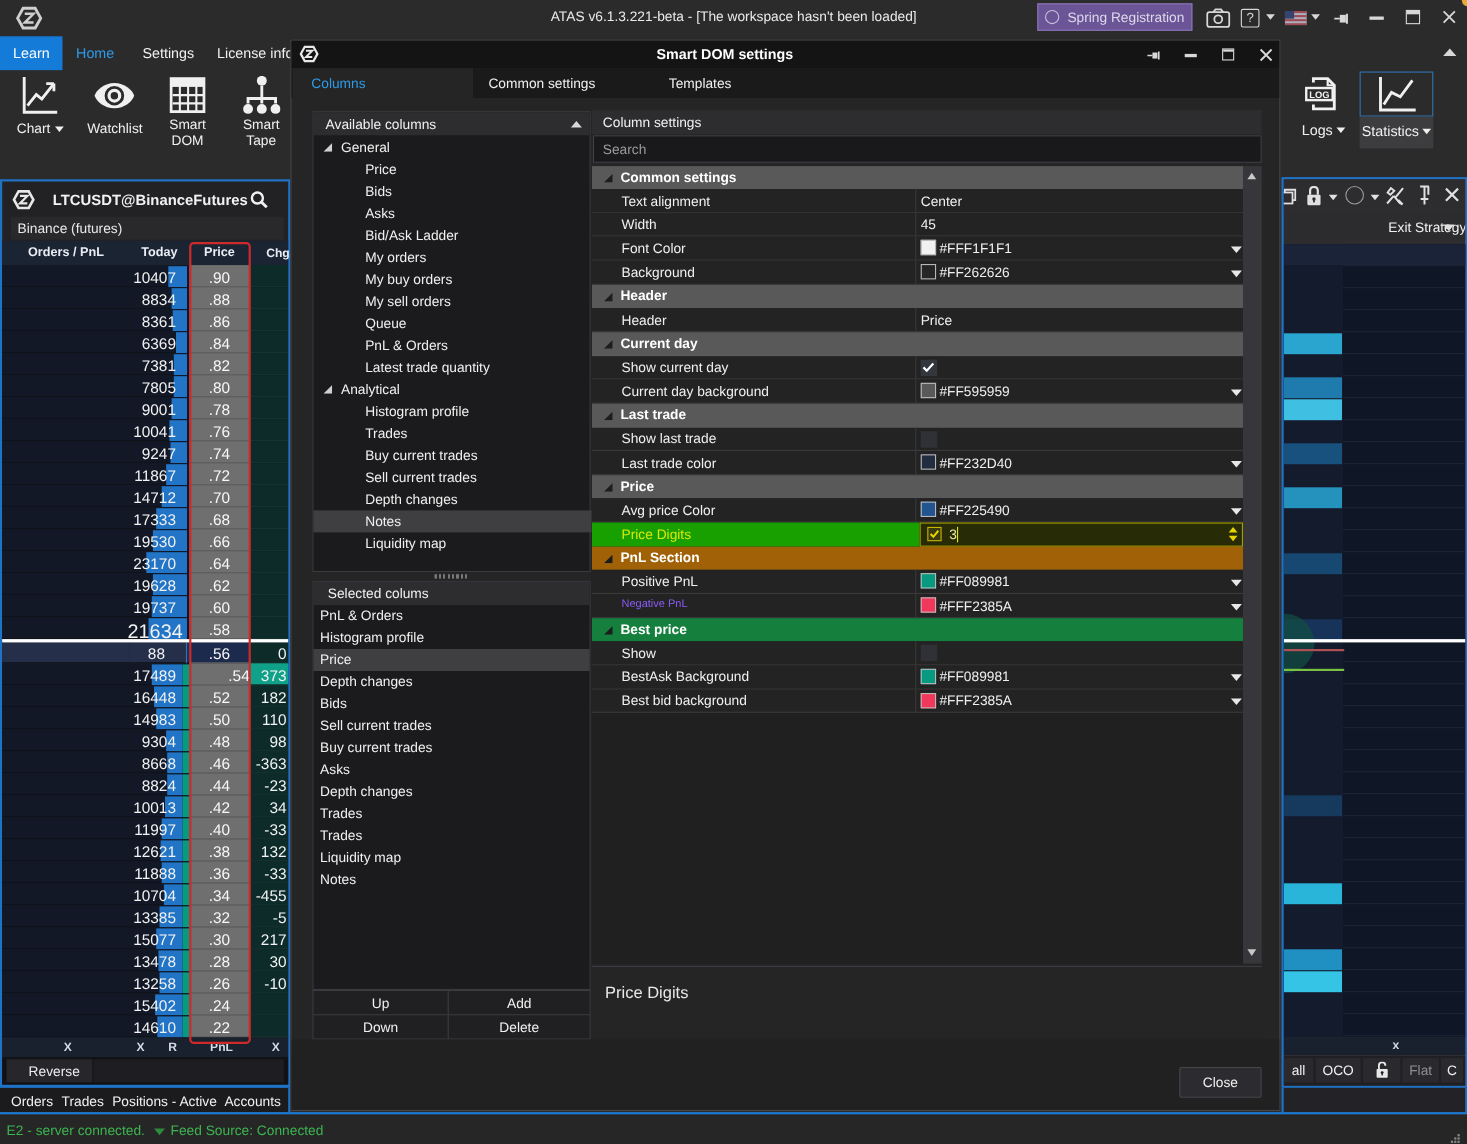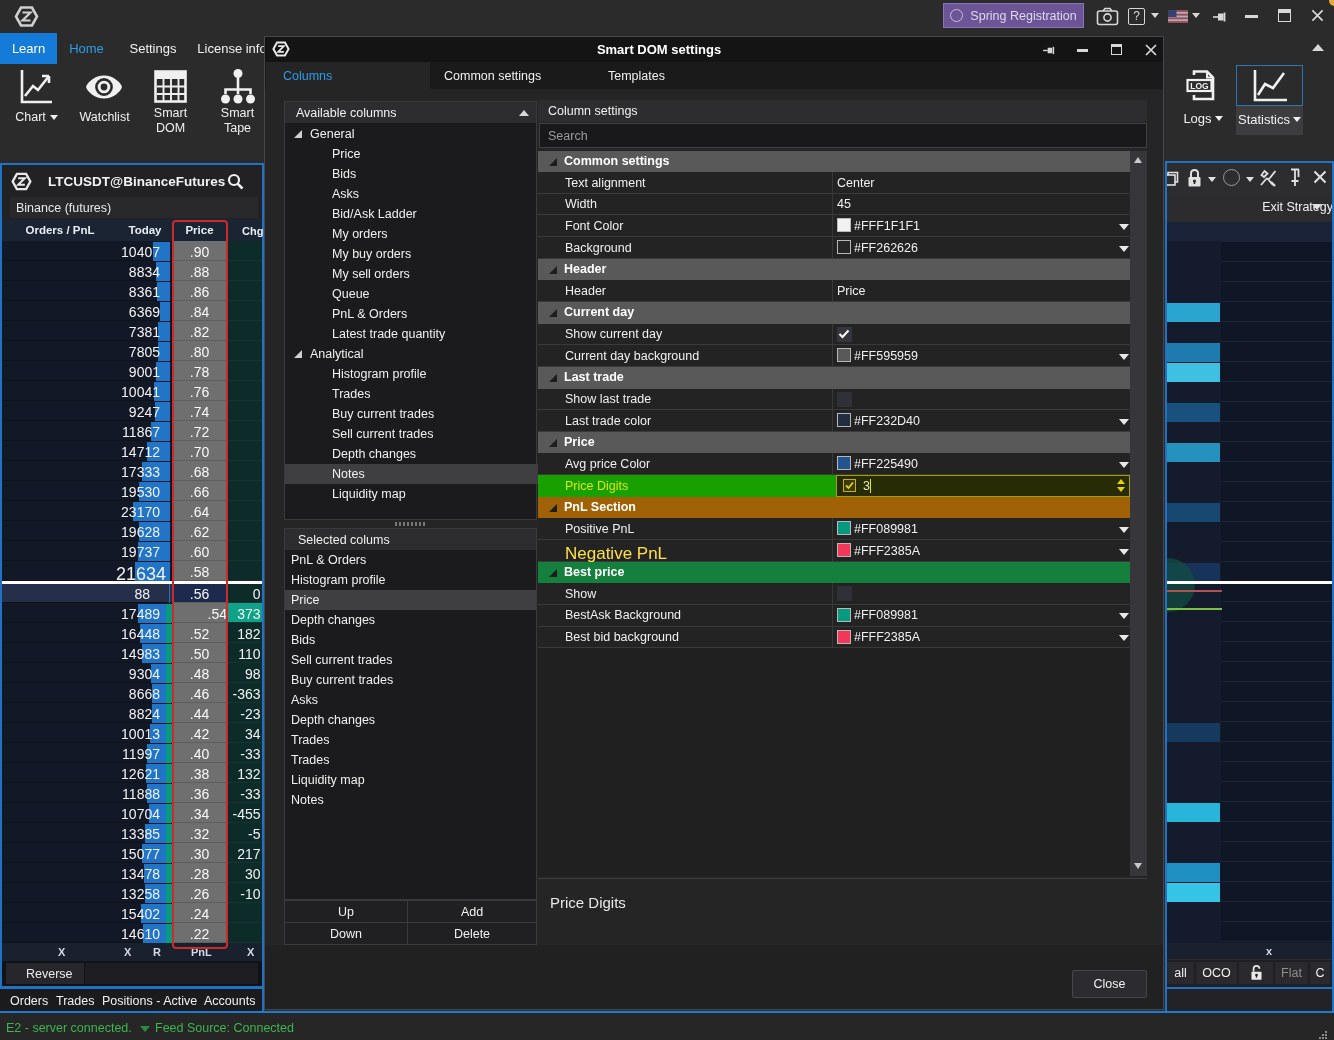--- a/index.html
+++ b/index.html
@@ -6,20 +6,21 @@
 .a{position:absolute}
 .fx{display:flex;align-items:center}
 svg{display:block}
 </style></head><body>
 
 <div class="a" style="left:0;top:0;width:1334px;height:33px;background:#2b2b2b">
  <svg class="a" style="left:14px;top:4px" width="25" height="25" viewBox="0 0 25 25">
   <path d="M7 3.5 L18 3.5 L23 12.5 L18 21.5 L7 21.5 L2 12.5 Z" fill="none" stroke="#cfcfcf" stroke-width="2.6"></path>
   <path d="M8.5 8.5 L16.5 8.5 L8.5 16.5 L16.5 16.5" fill="none" stroke="#cfcfcf" stroke-width="2.2"></path>
  </svg>
+ <div class="a" style="left:0;top:8px;width:1334px;text-align:center;font-size:12.5px;color:#eaeaea">ATAS v6.1.3.221-beta - [The workspace hasn't been loaded]</div>
  <div class="a fx" style="left:943px;top:3px;width:141px;height:25px;background:#6b5596;border:1px solid #8a74b5;justify-content:center;color:#ded8ec;font-size:12.5px">
    <span style="display:inline-block;width:13px;height:13px;border:1.6px solid #c9bede;border-radius:50%;margin-right:7px"></span>Spring Registration
  </div>
  <svg class="a" style="left:1096px;top:7px" width="23" height="19" viewBox="0 0 23 19">
   <rect x="1.5" y="4" width="20" height="13.5" rx="2" fill="none" stroke="#d8d8d8" stroke-width="1.6"></rect>
   <path d="M7 4 L9 1.5 L14 1.5 L16 4" fill="none" stroke="#d8d8d8" stroke-width="1.6"></path>
   <circle cx="11.5" cy="10.5" r="3.6" fill="none" stroke="#d8d8d8" stroke-width="1.6"></circle>
  </svg>
  <div class="a" style="left:1128px;top:8px;width:17px;height:17px;border:1.4px solid #d8d8d8;border-radius:2px;color:#d8d8d8;font-size:12px;text-align:center;line-height:15px">?</div>
  <div class="a" style="left:1151px;top:13px;border-left:4.5px solid transparent;border-right:4.5px solid transparent;border-top:5.5px solid #d8d8d8"></div>
@@ -881,21 +882,21 @@
         <div class="a" style="left:26px;top:3.5px;font-size:12.5px;font-weight:bold;color:#ffffff">PnL Section</div>
       </div>
       <div class="a" style="left:0;top:367.88px;width:592px;height:21.64px;background:#232323;border-bottom:1px solid #3a3a3a">
         <div class="a" style="left:27px;top:3.5px;font-size:12.5px;color:#f0f0f0">Positive PnL</div>
         <div class="a" style="left:294px;top:0;width:1px;height:21.64px;background:#383838"></div>
         <div class="a" style="left:299px;top:3px;width:14px;height:14px;background:#089981;border:1px solid #b8b8b8"></div>
         <div class="a" style="left:316px;top:3.5px;font-size:12.5px;color:#f0f0f0">#FF089981</div>
         <div class="a" style="left:581px;top:8.5px;border-left:5px solid transparent;border-right:5px solid transparent;border-top:6px solid #e8e8e8"></div>
       </div>
       <div class="a" style="left:0;top:389.52px;width:592px;height:21.64px;background:#232323;border-bottom:1px solid #3a3a3a">
-        <div class="a" style="left:27px;top:3.5px;font-size:17px;color:#fde047">Negative PnL</div>
+        <div class="a" style="left:27px;top:3.5px;font-size:10px;color:#8b5cf6">Negative PnL</div>
         <div class="a" style="left:294px;top:0;width:1px;height:21.64px;background:#383838"></div>
         <div class="a" style="left:299px;top:3px;width:14px;height:14px;background:#f2385a;border:1px solid #b8b8b8"></div>
         <div class="a" style="left:316px;top:3.5px;font-size:12.5px;color:#f0f0f0">#FFF2385A</div>
         <div class="a" style="left:581px;top:8.5px;border-left:5px solid transparent;border-right:5px solid transparent;border-top:6px solid #e8e8e8"></div>
       </div>
       <div class="a" style="left:0;top:411.16px;width:706px;height:21.64px;background:#15803d">
         <svg class="a" style="left:11px;top:7px" width="8" height="8" viewBox="0 0 8 8">
           <path d="M8 0 L8 8 L0 8 Z" fill="#1d1d1d"></path>
         </svg>
         <div class="a" style="left:26px;top:3.5px;font-size:12.5px;font-weight:bold;color:#ffffff">Best price</div>

